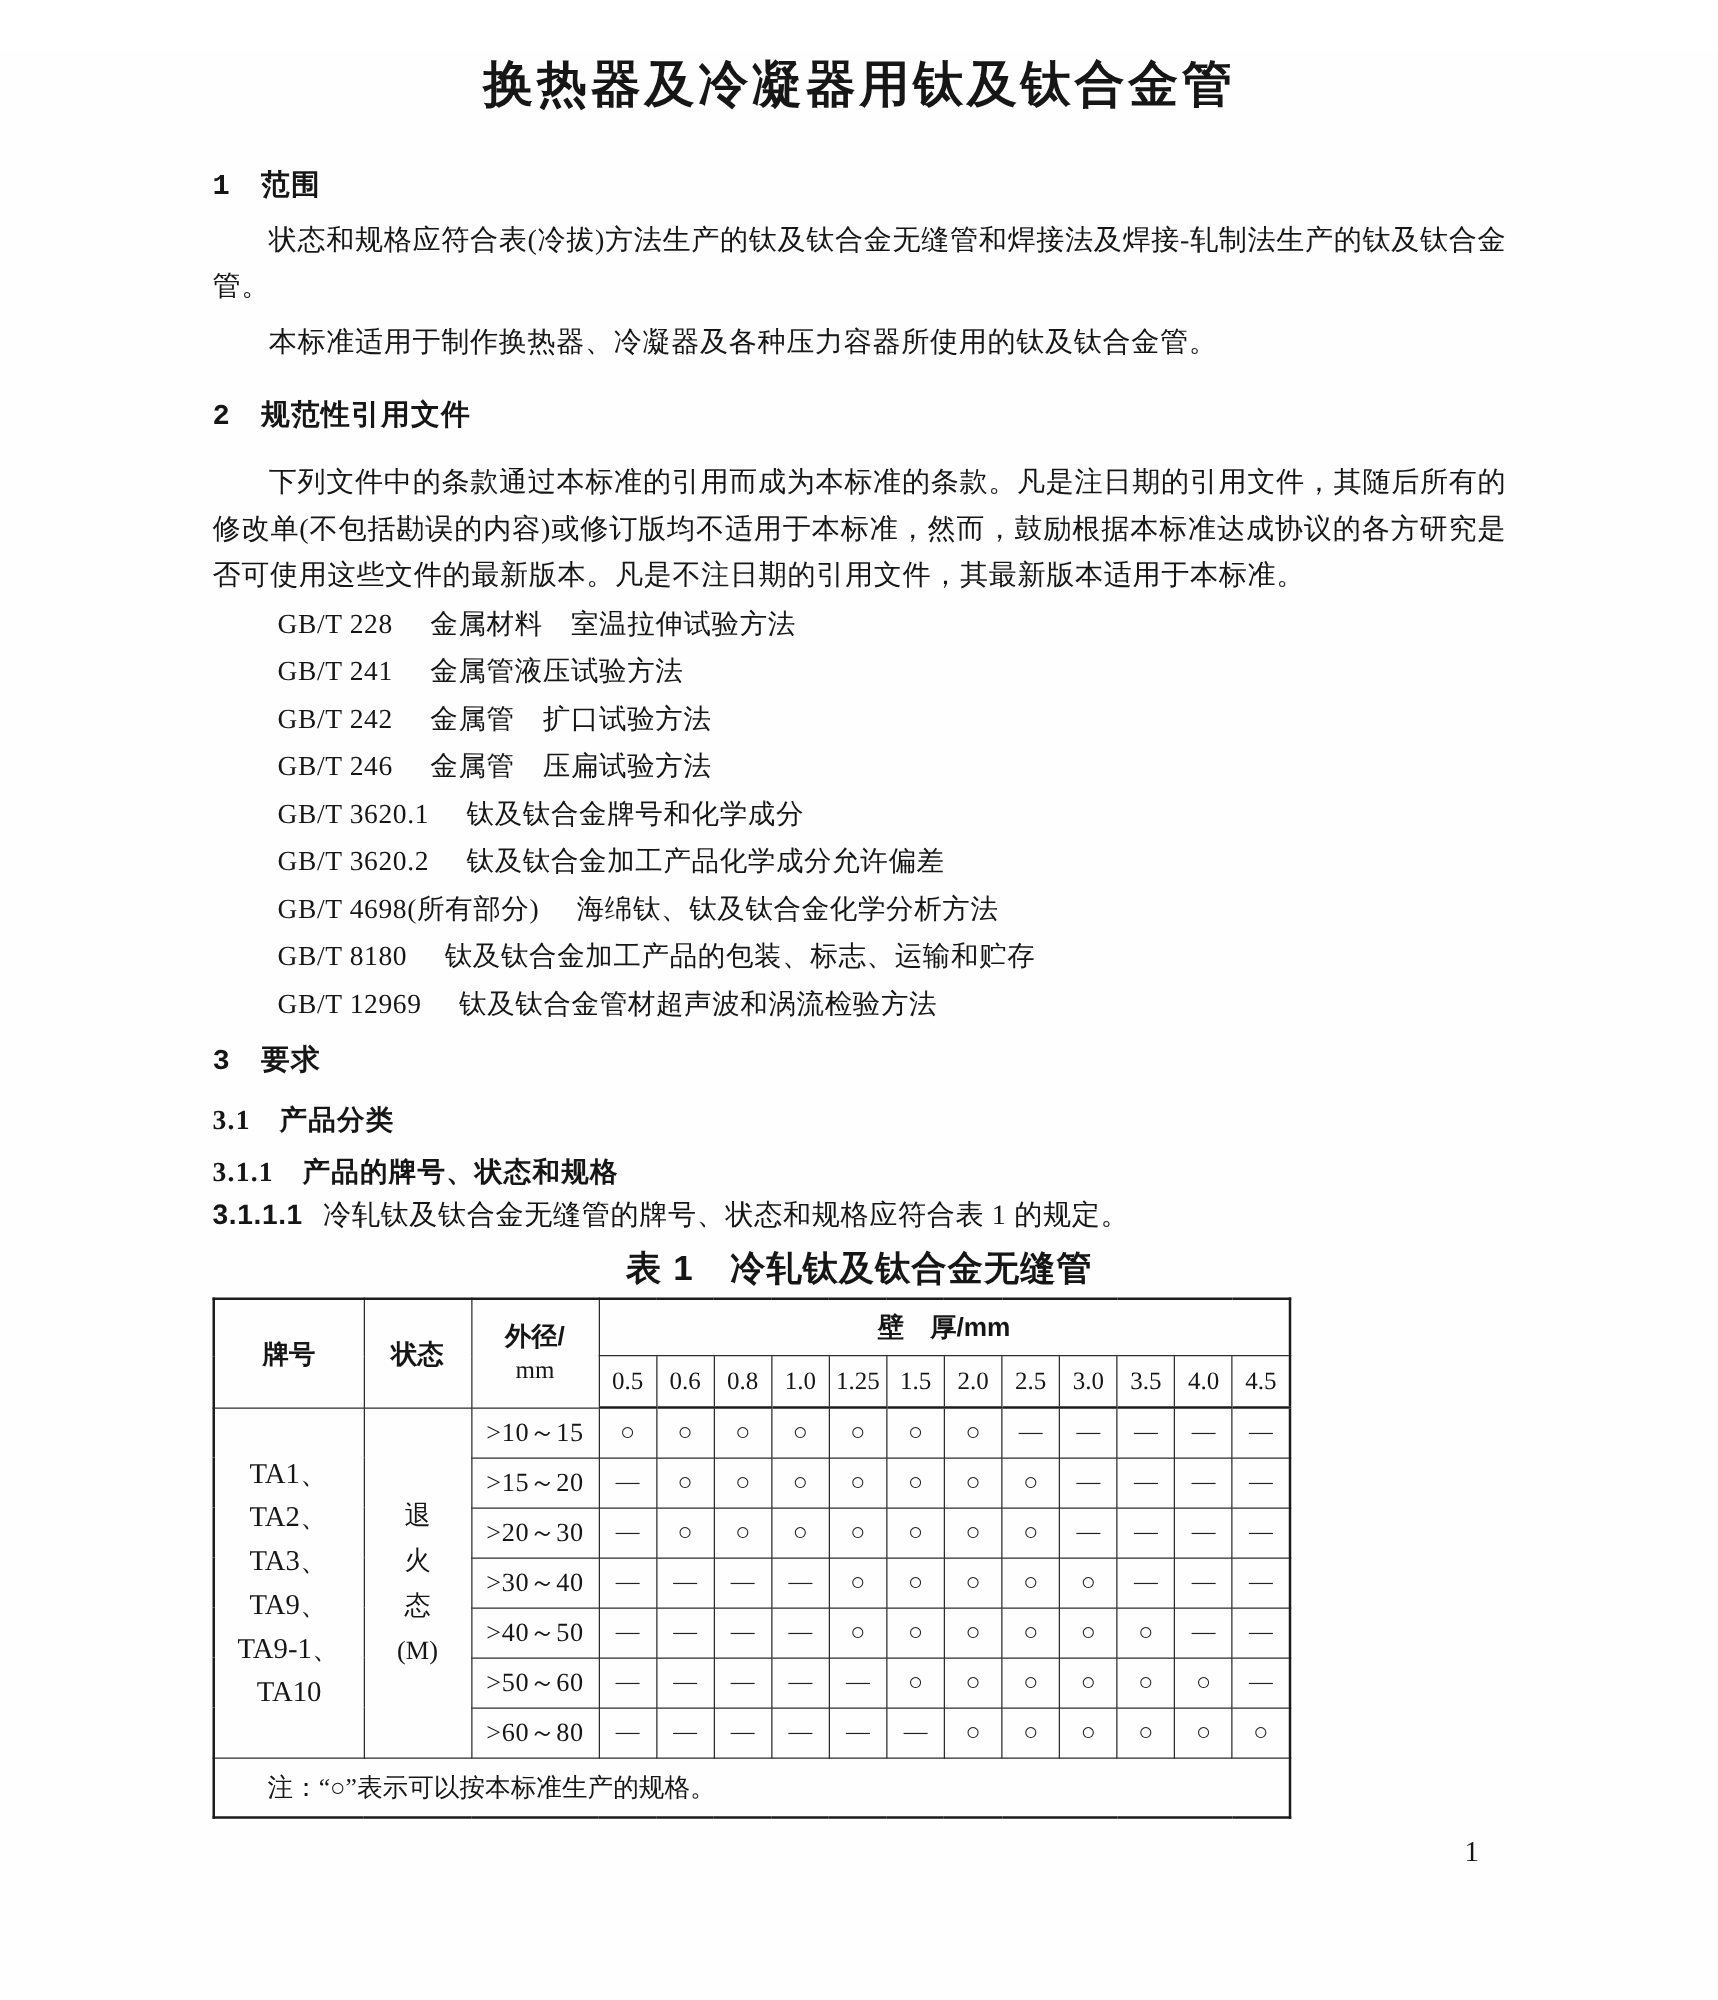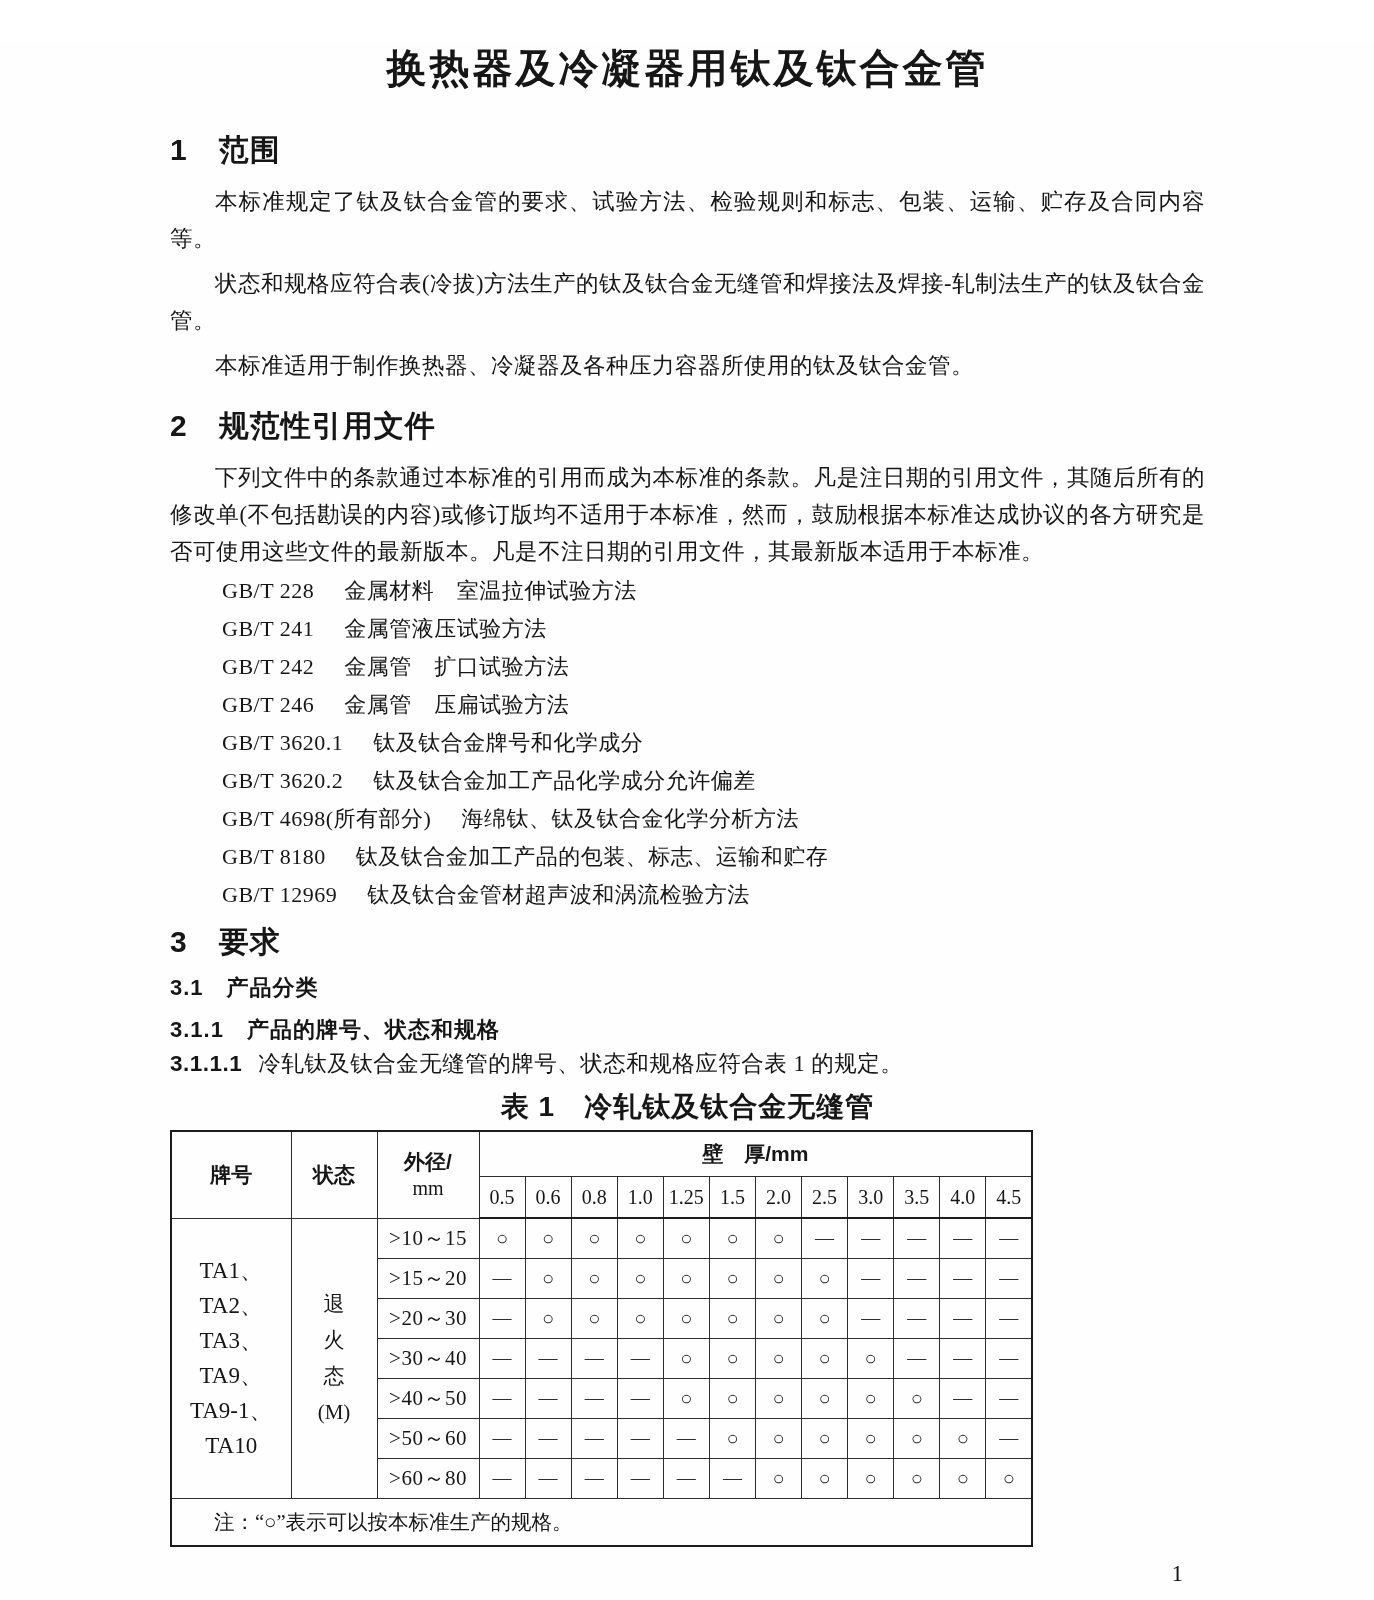--- a/index.html
+++ b/index.html
@@ -17,23 +17,23 @@
     margin: 42px 0 0 0;
     text-align: center;
     font-family: "Liberation Sans", "DejaVu Sans", sans-serif;
     font-weight: bold;
     font-size: 40px;
     line-height: 52px;
     letter-spacing: 3px;
   }
 
   h2.sec {
-    font-family: Liberation Sans, sans-serif;
+    font-family: Liberation Mono, monospace;
     font-weight: bold;
-    font-size: 30px;
+    font-size: 23px;
     line-height: 31px;
     margin: 0;
     letter-spacing: 1px;
   }
   #sec1-heading { margin-top: 40px; }
   #sec2-heading { margin-top: 26px; }
   #sec3-heading { margin-top: 12px; }
 
   p.bodytext {
     margin: 0; font-size: 22.5px; line-height: 37px;
@@ -42,21 +42,21 @@
   .indent { text-indent: 2em; }
   #p1 { margin-top: 18px; }
   #p2, #p3 { margin-top: 8px; }
   #s2-intro { margin-top: 18px; }
 
   .refs { margin: 2px 0 0 52px; }
   .ref { font-size: 22px; line-height: 38px; letter-spacing: 0.5px; }
   .ref-code { padding-right: 30px; }
 
   .sub-heading {
-    font-family: Liberation Sans, sans-serif;
+    font-family: Liberation Serif, serif;
     font-weight: bold; font-size: 22px; line-height: 30px; margin: 0;
     letter-spacing: 1px;
   }
   #h31 { margin-top: 16px; }
   #h311 { margin-top: 12px; }
   .clause { margin-top: 10px; font-size: 22.5px; line-height: 37px; }
   .clause-num { font-family: "Liberation Sans", "DejaVu Sans", sans-serif; font-weight: bold; padding-right: 16px; }
 
   .tbl-caption {
     margin-top: 10px; text-align: center;
@@ -109,21 +109,20 @@
 </style>
 </head>
 <body>
 
 <div class="page">
   <div class="content">
 
     <h1 class="doc-title">换热器及冷凝器用钛及钛合金管</h1>
 
     <h2 class="sec" id="sec1-heading">1　范围</h2>
-    <p class="bodytext indent" id="p1">本标准规定了钛及钛合金管的要求、试验方法、检验规则和标志、包装、运输、贮存及合同内容等。</p>
     <p class="bodytext indent" id="p2">状态和规格应符合表(冷拔)方法生产的钛及钛合金无缝管和焊接法及焊接-轧制法生产的钛及钛合金管。</p>
     <p class="bodytext indent" id="p3">本标准适用于制作换热器、冷凝器及各种压力容器所使用的钛及钛合金管。</p>
 
     <h2 class="sec" id="sec2-heading">2　规范性引用文件</h2>
     <p class="bodytext indent" id="s2-intro">下列文件中的条款通过本标准的引用而成为本标准的条款。凡是注日期的引用文件，其随后所有的修改单(不包括勘误的内容)或修订版均不适用于本标准，然而，鼓励根据本标准达成协议的各方研究是否可使用这些文件的最新版本。凡是不注日期的引用文件，其最新版本适用于本标准。</p>
 
     <div class="refs">
       <div class="ref"><span class="ref-code">GB/T 228</span><span>金属材料　室温拉伸试验方法</span></div>
       <div class="ref"><span class="ref-code">GB/T 241</span><span>金属管液压试验方法</span></div>
       <div class="ref"><span class="ref-code">GB/T 242</span><span>金属管　扩口试验方法</span></div>

